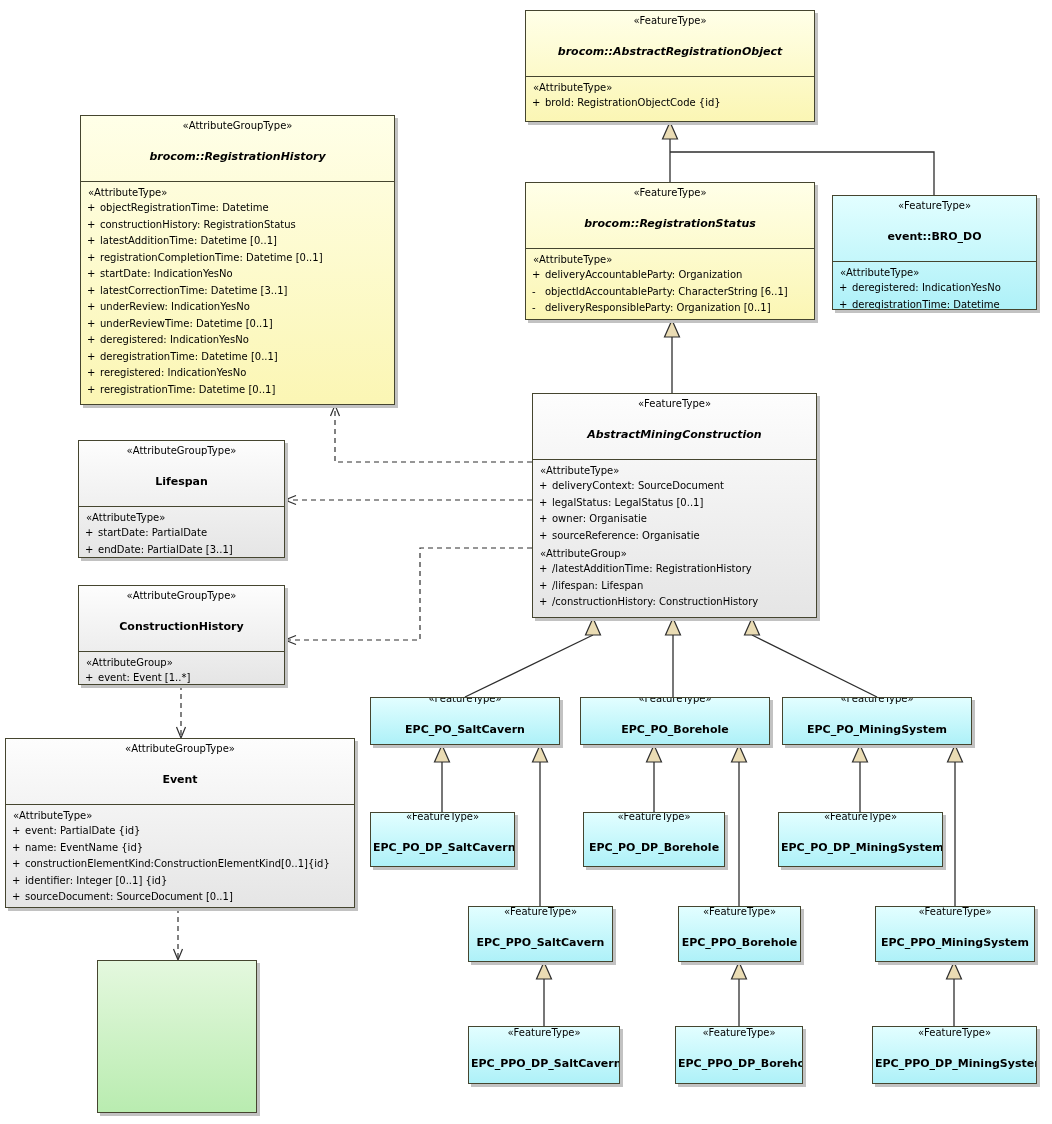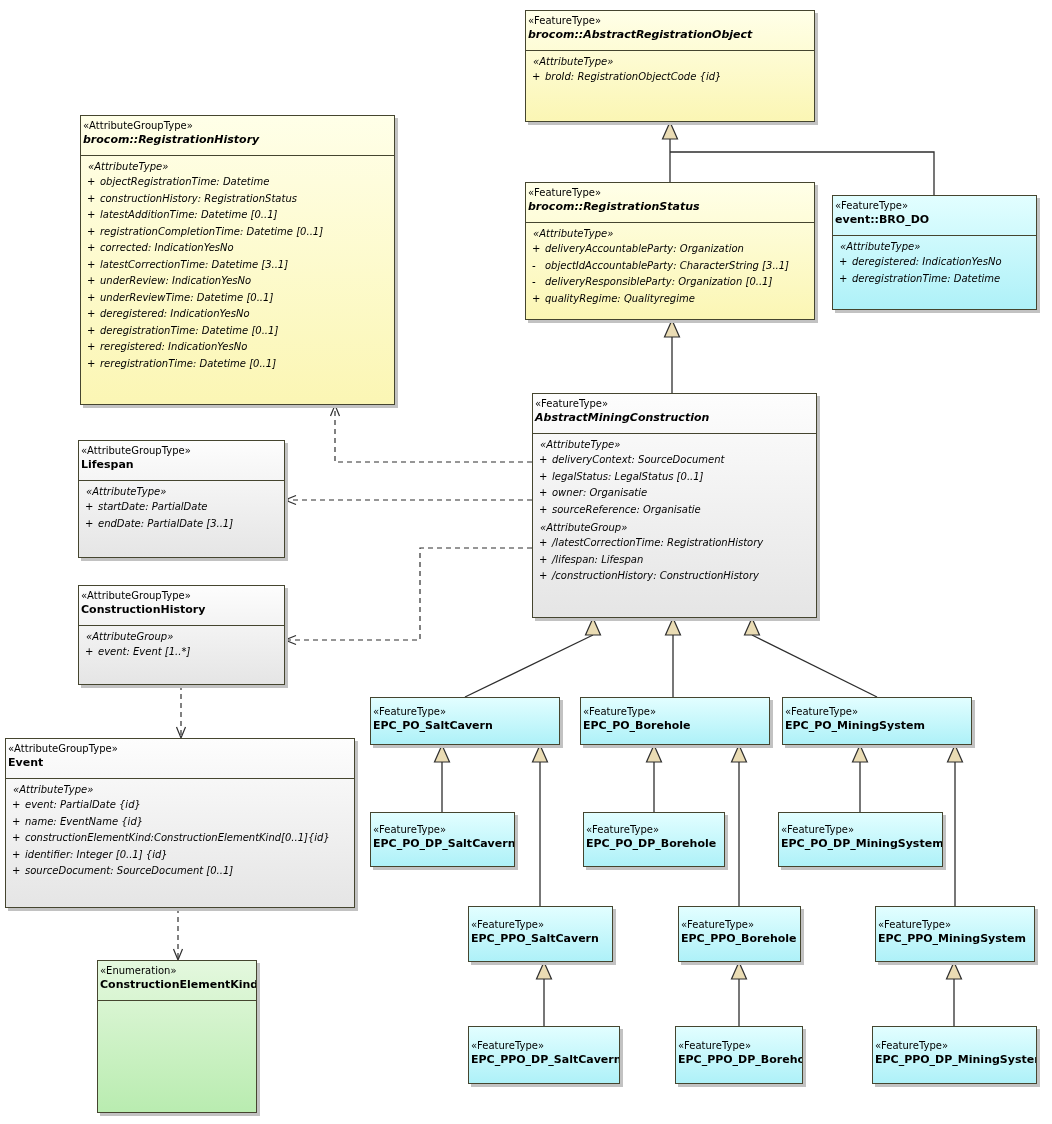--- a/index.html
+++ b/index.html
@@ -7,26 +7,26 @@
     position:relative;width:1052px;height:1124px;background:#ffffff;
     font-family:"DejaVu Sans","Liberation Sans",sans-serif;overflow:hidden;
   }
   #connectors{position:absolute;left:0;top:0;z-index:1;}
   .uml-box{
     position:absolute;z-index:2;box-sizing:border-box;
     border:1.4px solid #45452f;box-shadow:3px 3px 0 #c2c2c2;
     display:flex;flex-direction:column;overflow:hidden;
   }
   .uml-box.no-body{justify-content:center;}
-  .box-hdr{text-align:left;padding:4px 2px 9px;}
+  .box-hdr{text-align:center;padding:4px 2px 18px;}
   .uml-box.has-body .box-hdr{border-bottom:1.2px solid #45452f;}
   .stereo{font-size:10px;color:#000;}
-  .cls-name{font-size:11px;font-weight:bold;margin-top:2px;white-space:nowrap;}
+  .cls-name{font-size:11px;font-weight:bold;margin-top:19px;white-space:nowrap;}
   .cls-name.italic{font-style:italic;}
-  .box-body{flex:1;padding-top:1px;font-style:italic;}
+  .box-body{flex:1;padding-top:1px;}
   .sec-label{font-size:10px;padding:4px 0 2px 7px;}
   .attr-line{display:flex;font-size:10px;line-height:16.5px;padding:0 3px 0 6px;white-space:nowrap;}
   .attr-line .vis{width:13px;flex:none;}
 </style>
 </head>
 <body>
 
 <div id="diagram">
   <svg id="connectors" width="1052" height="1124">
       <polyline points="670,182 670,139" fill="none" stroke="#2e2e2e" stroke-width="1.3"></polyline>
@@ -100,21 +100,21 @@
         <div class="attr-line">
           <span class="vis">+</span>
           <span class="attr-text">latestAdditionTime: Datetime [0..1]</span>
         </div>
         <div class="attr-line">
           <span class="vis">+</span>
           <span class="attr-text">registrationCompletionTime: Datetime [0..1]</span>
         </div>
         <div class="attr-line">
           <span class="vis">+</span>
-          <span class="attr-text">corrected: IndicationYesNo</span>
+          <span class="attr-text">startDate: IndicationYesNo</span>
         </div>
         <div class="attr-line">
           <span class="vis">+</span>
           <span class="attr-text">latestCorrectionTime: Datetime [3..1]</span>
         </div>
         <div class="attr-line">
           <span class="vis">+</span>
           <span class="attr-text">underReview: IndicationYesNo</span>
         </div>
         <div class="attr-line">
@@ -145,21 +145,21 @@
         <div class="cls-name italic">brocom::RegistrationStatus</div>
       </div>
       <div class="box-body">
         <div class="sec-label">«AttributeType»</div>
         <div class="attr-line">
           <span class="vis">+</span>
           <span class="attr-text">deliveryAccountableParty: Organization</span>
         </div>
         <div class="attr-line">
           <span class="vis">-</span>
-          <span class="attr-text">objectIdAccountableParty: CharacterString [3..1]</span>
+          <span class="attr-text">objectIdAccountableParty: CharacterString [6..1]</span>
         </div>
         <div class="attr-line">
           <span class="vis">-</span>
           <span class="attr-text">deliveryResponsibleParty: Organization [0..1]</span>
         </div>
         <div class="attr-line">
           <span class="vis">+</span>
           <span class="attr-text">qualityRegime: Qualityregime</span>
         </div>
       </div>
@@ -217,21 +217,21 @@
           <span class="vis">+</span>
           <span class="attr-text">owner: Organisatie</span>
         </div>
         <div class="attr-line">
           <span class="vis">+</span>
           <span class="attr-text">sourceReference: Organisatie</span>
         </div>
         <div class="sec-label">«AttributeGroup»</div>
         <div class="attr-line">
           <span class="vis">+</span>
-          <span class="attr-text">/latestCorrectionTime: RegistrationHistory</span>
+          <span class="attr-text">/latestAdditionTime: RegistrationHistory</span>
         </div>
         <div class="attr-line">
           <span class="vis">+</span>
           <span class="attr-text">/lifespan: Lifespan</span>
         </div>
         <div class="attr-line">
           <span class="vis">+</span>
           <span class="attr-text">/constructionHistory: ConstructionHistory</span>
         </div>
       </div>
@@ -272,24 +272,20 @@
           <span class="vis">+</span>
           <span class="attr-text">identifier: Integer [0..1] {id}</span>
         </div>
         <div class="attr-line">
           <span class="vis">+</span>
           <span class="attr-text">sourceDocument: SourceDocument [0..1]</span>
         </div>
       </div>
     </div>
     <div class="uml-box has-body" style="left: 97px; top: 960px; width: 160px; height: 153px; background: linear-gradient(rgb(228, 248, 222), rgb(185, 236, 176)); border-color: rgb(69, 69, 47); box-shadow: rgb(194, 194, 194) 3px 3px 0px;">
-      <div class="box-hdr">
-        <div class="stereo">«Enumeration»</div>
-        <div class="cls-name">ConstructionElementKind</div>
-      </div>
     </div>
     <div class="uml-box no-body" style="left: 370px; top: 697px; width: 190px; height: 48px; background: linear-gradient(rgb(226, 254, 255), rgb(174, 241, 248)); border-color: rgb(69, 69, 47); box-shadow: rgb(194, 194, 194) 3px 3px 0px;">
       <div class="box-hdr">
         <div class="stereo">«FeatureType»</div>
         <div class="cls-name">EPC_PO_SaltCavern</div>
       </div>
     </div>
     <div class="uml-box no-body" style="left: 580px; top: 697px; width: 190px; height: 48px; background: linear-gradient(rgb(226, 254, 255), rgb(174, 241, 248)); border-color: rgb(69, 69, 47); box-shadow: rgb(194, 194, 194) 3px 3px 0px;">
       <div class="box-hdr">
         <div class="stereo">«FeatureType»</div>

